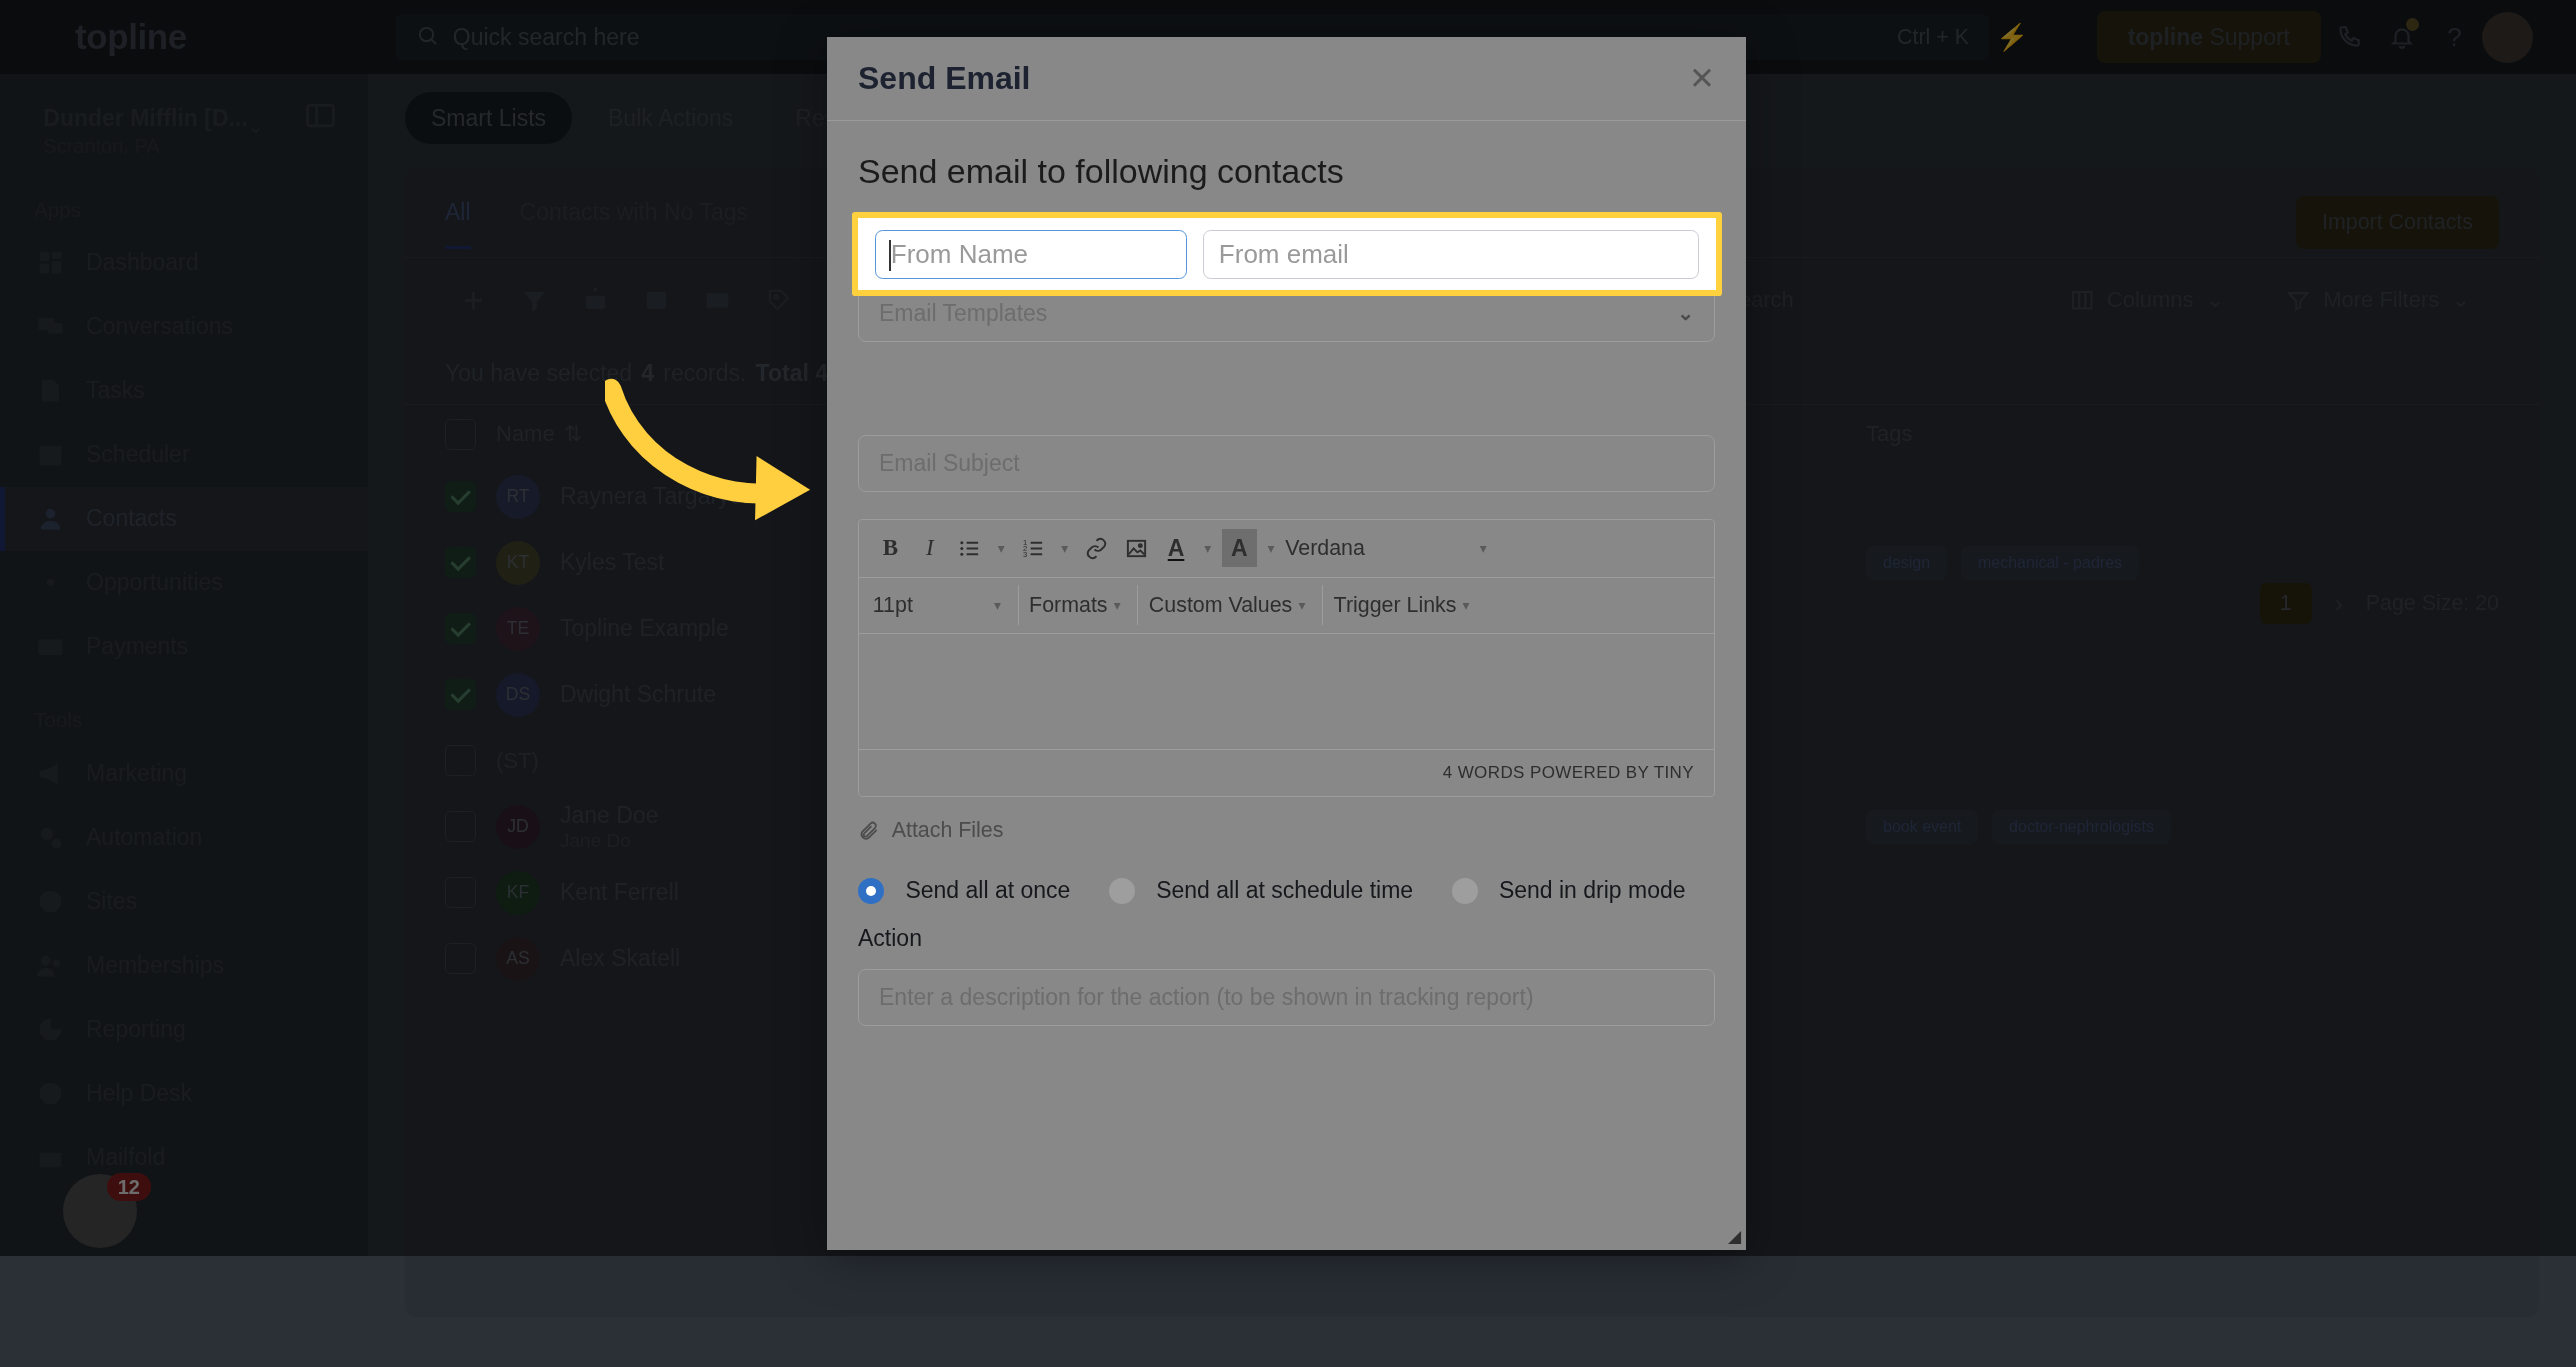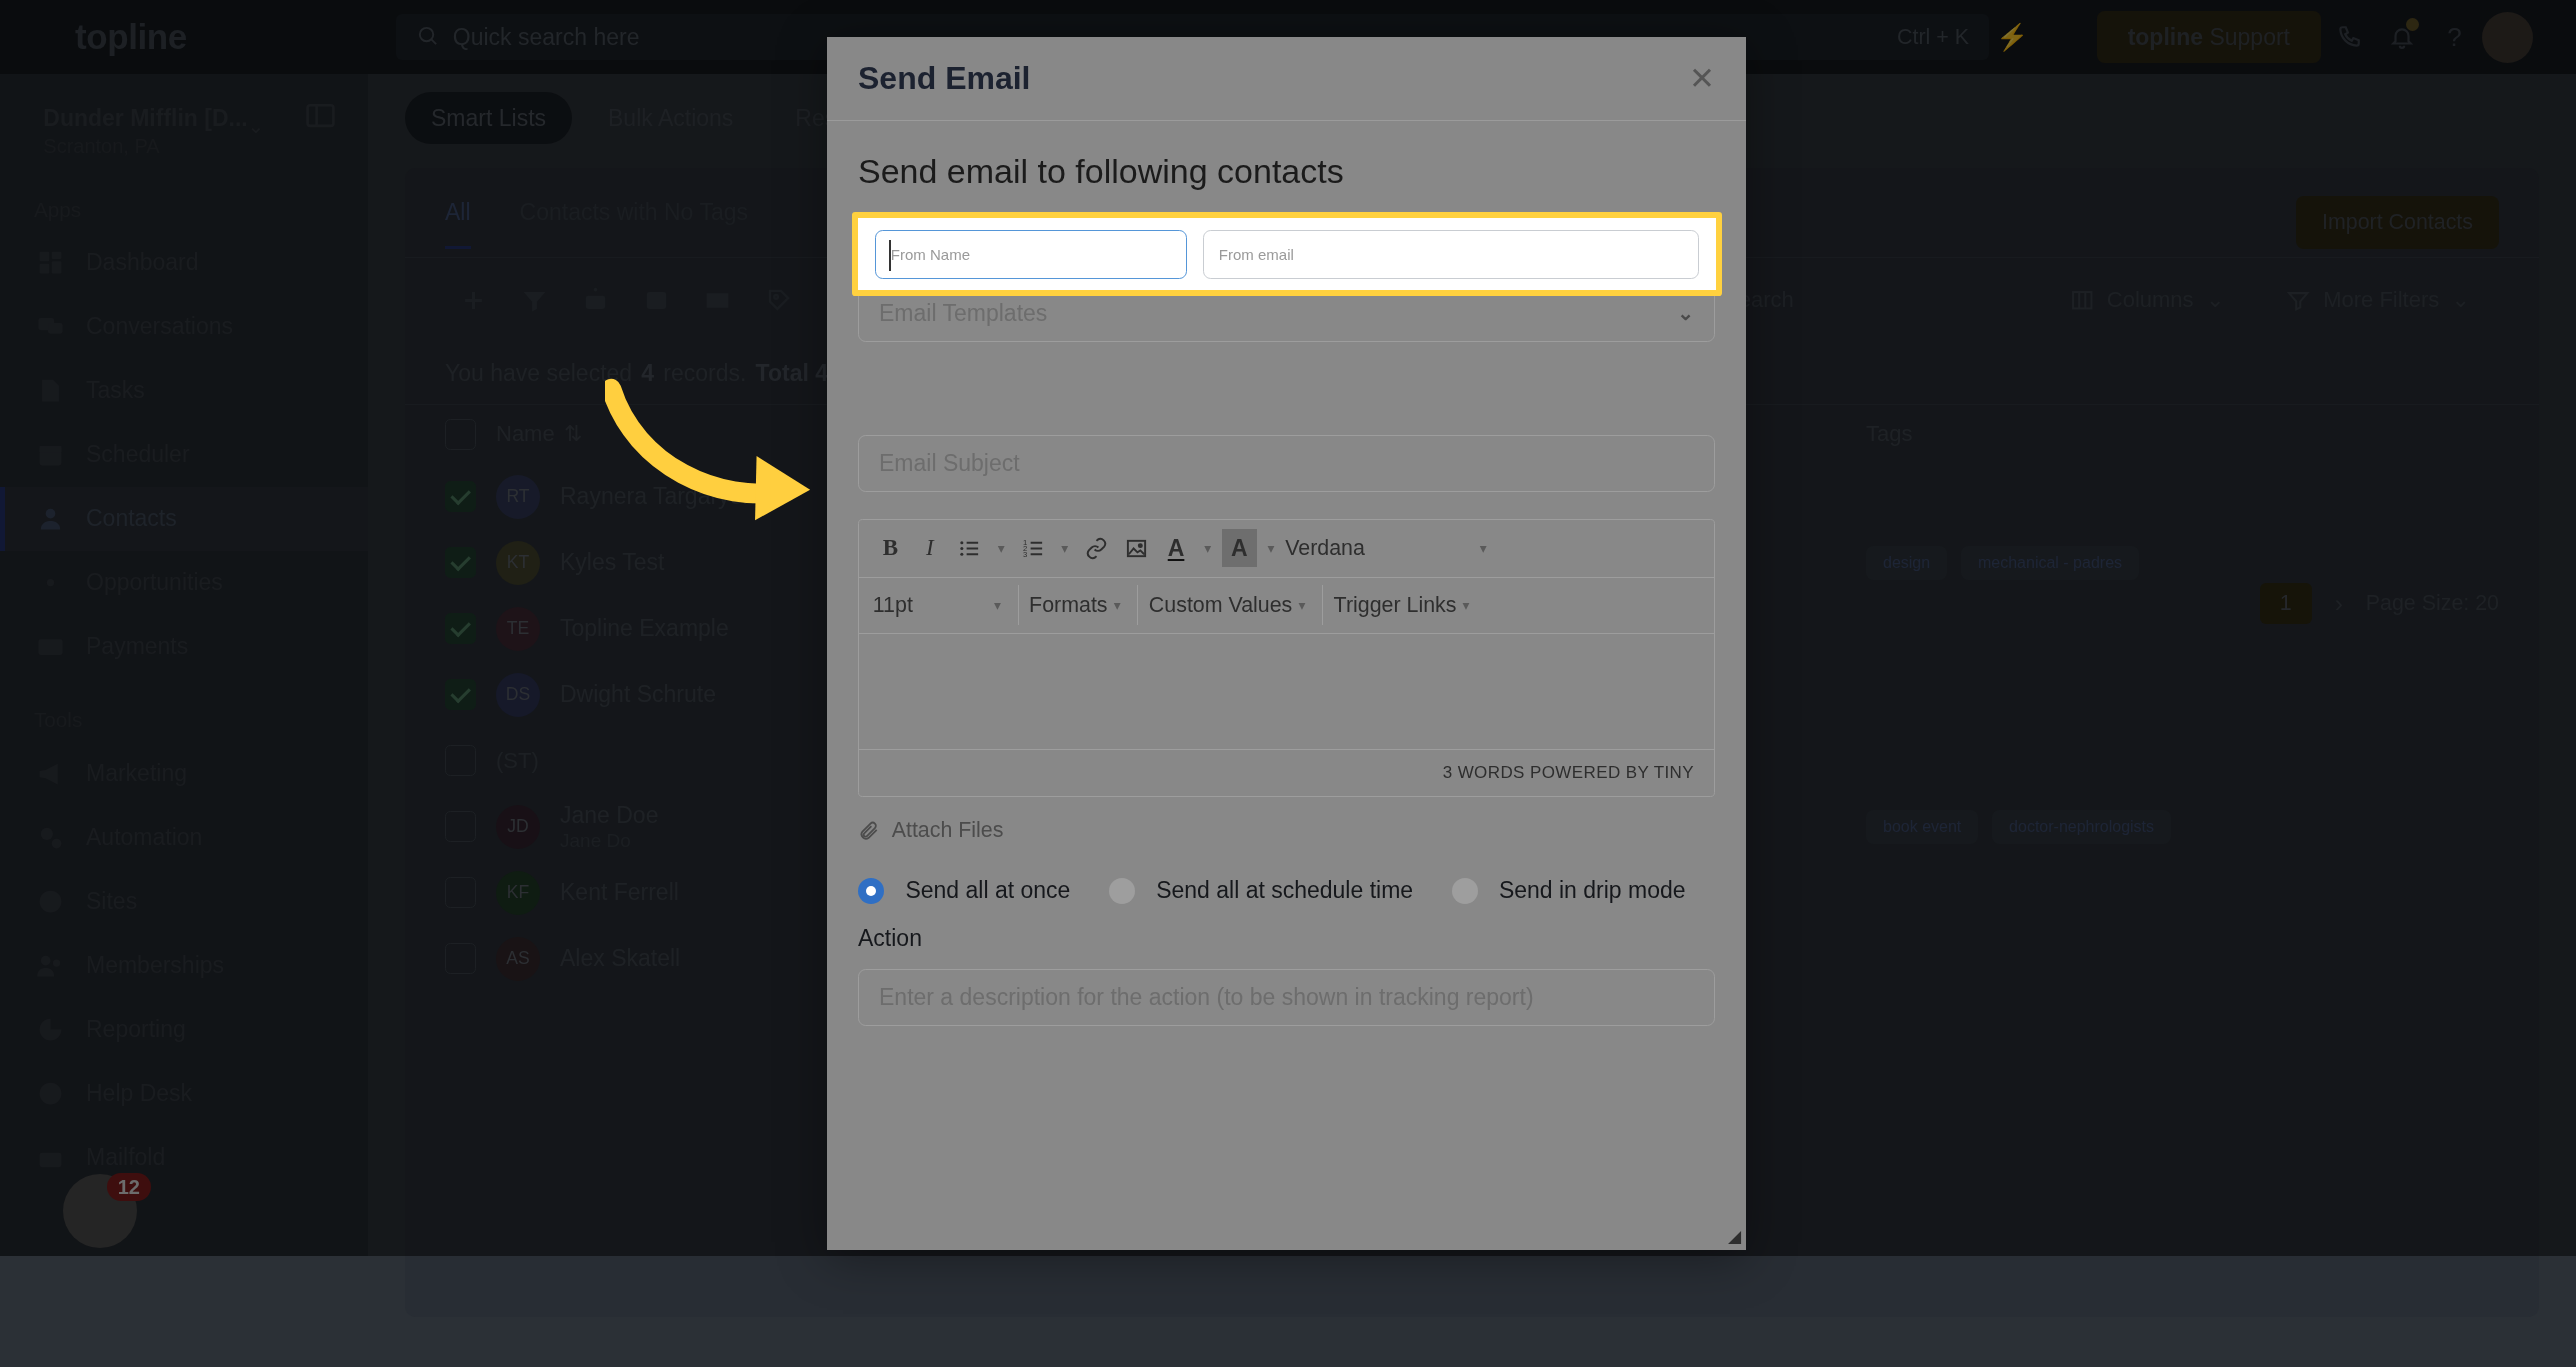--- a/index.html
+++ b/index.html
@@ -153,21 +153,21 @@
   .fld .chev { margin-left:auto; font-size:20px; color:#4a4a4a; font-weight:700; }
 
   
   .hl {
     position:absolute; left:24.5px; top:175px; width:870px; height:84px;
     border:6.9px solid #ffd13f; background:#ffffff; border-radius:3.1px; z-index:5;
     display:flex; align-items:center; gap:15.3px; padding:0 17px;
   }
   .hl-in {
     height:49px; border:0.8px solid #c9cdd2; border-radius:7.7px; background:#fff;
-    display:flex; align-items:center; padding:0 15.3px; font-size:15px; color:#9a9a9a;
+    display:flex; align-items:center; padding:0 15.3px; font-size:26px; color:#9a9a9a;
     position:relative;
   }
   .hl-in.focus { border:1.5px solid #5596d8; }
   .hl-in.a { width:314px; }
   .hl-in.b { width:498px; }
   .caret { position:absolute; left:13.8px; top:9.2px; width:1.5px; height:31px; background:#333; }
 
   
   .editor { margin-top:27.6px; border:0.8px solid #9d9d9d; border-radius:4.6px; background:transparent; }
   .etb { border-bottom:0.8px solid #9d9d9d; padding:9.2px 13.8px; display:flex; align-items:center; gap:4.6px; flex-wrap:wrap; }
@@ -657,21 +657,21 @@
           <div class="caret-sm">▾</div>
           <div class="esep"></div>
           <div class="ebox" style="width:auto">Custom Values</div>
           <div class="caret-sm">▾</div>
           <div class="esep"></div>
           <div class="ebox" style="width:auto">Trigger Links</div>
           <div class="caret-sm">▾</div>
         </div>
         <div class="earea"></div>
         <div class="efoot">
-          <span>3 WORDS POWERED BY TINY</span>
+          <span>4 WORDS POWERED BY TINY</span>
           <span class="resize">◢</span>
         </div>
       </div>
 
       <div class="attach">
         <svg viewBox="0 0 24 24">
             <path d="M21 11l-9 9a5 5 0 01-7-7l9-9a3.5 3.5 0 015 5l-9 9a2 2 0 01-3-3l8-8"></path>
           </svg>
         <span>Attach Files</span>
       </div>

